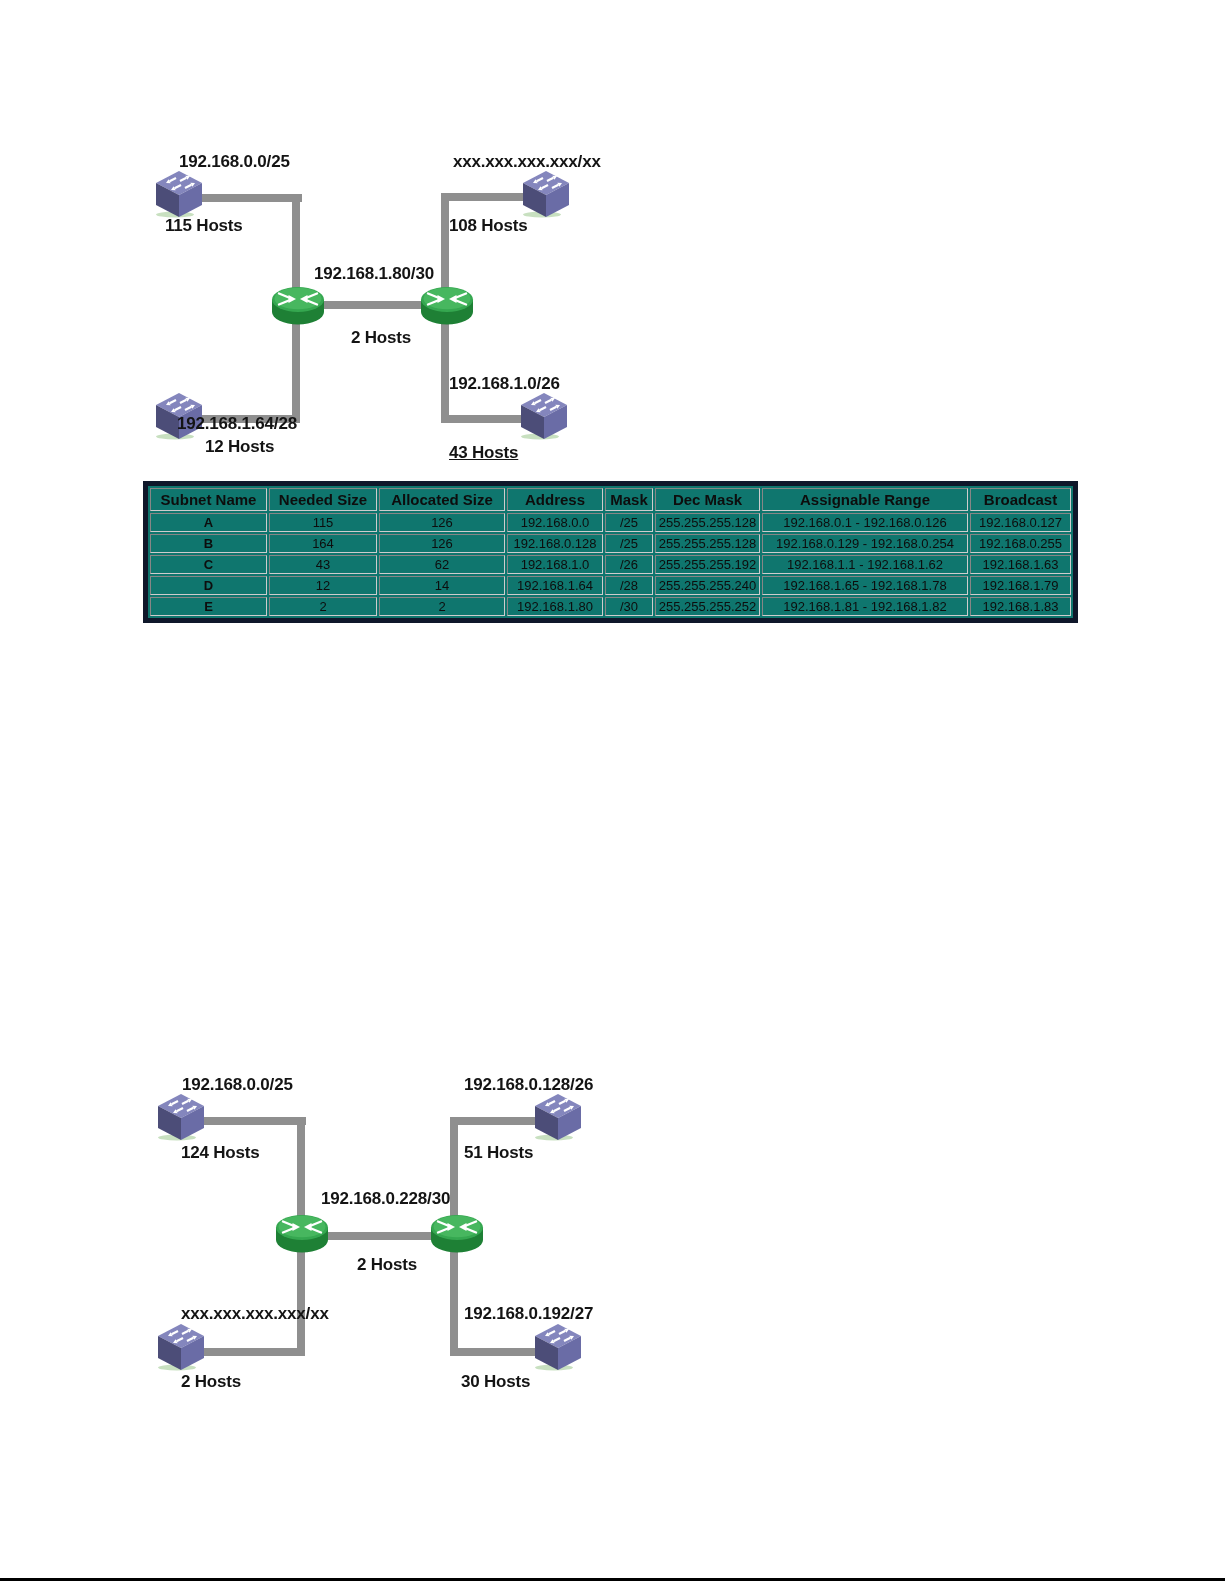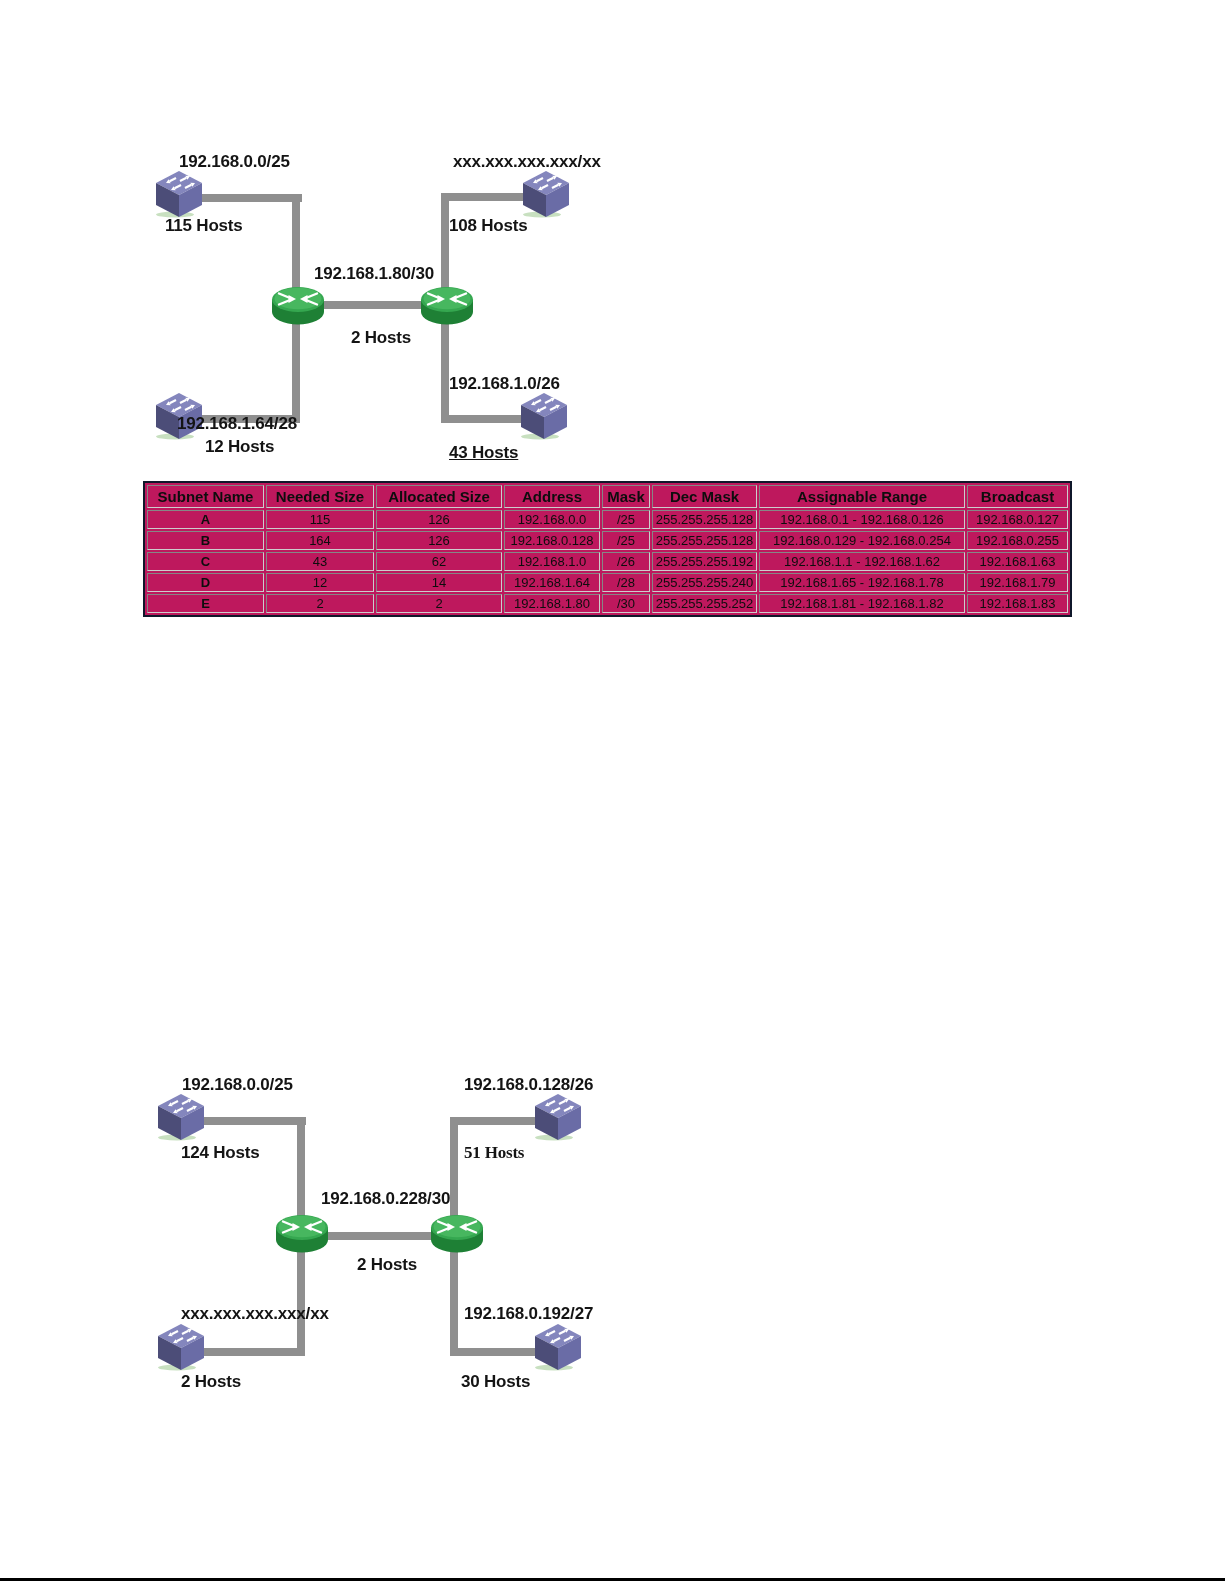--- a/index.html
+++ b/index.html
@@ -31,22 +31,22 @@
     z-index: 2;
     line-height: 0;
   }
   
   .subnet-table {
     position: absolute;
     left: 143px;
     top: 481px;
     border-collapse: separate;
     border-spacing: 2px;
-    border: 2px solid #0f172a;
-    background: #be185d;
+    border: 5px solid #0f172a;
+    background: #0f766e;
     table-layout: fixed;
   }
   .subnet-table th, .subnet-table td {
     box-sizing: border-box;
     border: 1px solid;
     border-color: #868686 #cdcdcd #cdcdcd #868686;
     text-align: center;
     white-space: nowrap;
     overflow: hidden;
     color: #0d0d0d;
@@ -417,21 +417,21 @@
             <line x1="48" y1="9.5" x2="37" y2="14"></line>
             <line x1="48" y1="20.5" x2="37" y2="16"></line>
           </g>
           <polygon points="27,15 19.5,11 19.5,19" fill="#fff"></polygon>
           <polygon points="31,15 38.5,11 38.5,19" fill="#fff"></polygon>
         </svg></div>
 
     <span class="lbl" style="left:182px; top:1075px;">192.168.0.0/25</span>
     <span class="lbl" style="left:181px; top:1143px;">124 Hosts</span>
     <span class="lbl" style="left:464px; top:1075px;">192.168.0.128/26</span>
-    <span class="lbl" style="left:464px; top:1143px;font-family:Liberation Serif, serif;">51 Hosts</span>
+    <span class="lbl" style="left:464px; top:1143px;">51 Hosts</span>
     <span class="lbl" style="left:321px; top:1189px;">192.168.0.228/30</span>
     <span class="lbl" style="left:357px; top:1255px;">2 Hosts</span>
     <span class="lbl" style="left:181px; top:1304px;">xxx.xxx.xxx.xxx/xx</span>
     <span class="lbl" style="left:181px; top:1372px;">2 Hosts</span>
     <span class="lbl" style="left:464px; top:1304px;">192.168.0.192/27</span>
     <span class="lbl" style="left:461px; top:1372px;">30 Hosts</span>
   </div>
 
   <div class="bottom-rule"></div>
 </div>

